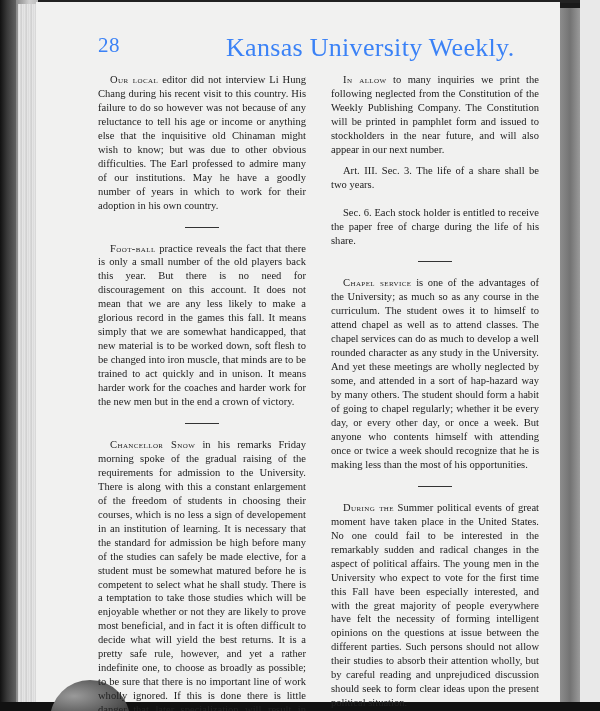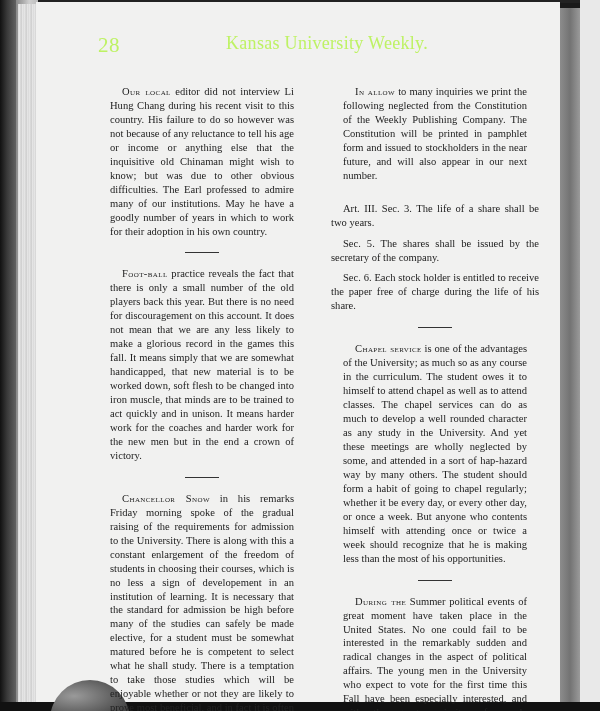--- a/index.html
+++ b/index.html
@@ -36,33 +36,33 @@
   .top-bar { position: absolute; left: 0; top: 0; width: 600px; height: 3px; background: #222; }
   .bottom-bar { position: absolute; left: 0; top: 702px; width: 600px; height: 9px; background: #111; }
   .thumb {
     position: absolute; left: 50px; top: 680px; width: 80px; height: 40px;
     border-radius: 40px 40px 0 0;
     background: radial-gradient(ellipse at 30% 40%, #9a9a9a, #4a4a4a 70%, #2a2a2a);
   }
 
   .header {
     position: absolute; left: 98px; top: 33px; width: 462px; height: 26px;
-    color: #bef264;
+    color: #3b82f6;
   }
   .page-number { position: absolute; left: 0; top: 0; font-size: 21px; letter-spacing: 0.5px; }
-  .journal-title { position: absolute; left: 128px; top: 0; font-size: 18px; letter-spacing: 0.3px; }
+  .journal-title { position: absolute; left: 128px; top: 0; font-size: 26px; letter-spacing: 0.3px; }
 
   .col {
     position: absolute; top: 73px; width: 208px;
     font-size: 10.55px; line-height: 13.95px; color: #222;
     text-align: justify;
   }
   .col-left { left: 98px; }
   .col-right { left: 331px; }
-  .para { margin: 12px; text-indent: 12px; }
+  .para { margin: 0; text-indent: 12px; }
   .para .lead { font-variant: small-caps; letter-spacing: 0.4px; }
   .gap { height: 7px; }
   .sec { margin: 0; text-indent: 12px; }
   .divider {
     width: 34px; height: 1px; background: #333; margin: 14px auto 14px auto;
   }
 </style>
 </head>
 <body>
 
@@ -88,21 +88,20 @@
     <p class="para"><span class="lead">Foot-ball</span><span> practice reveals the fact that there is only a small number of the old players back this year. But there is no need for discouragement on this account. It does not mean that we are any less likely to make a glorious record in the games this fall. It means simply that we are somewhat handicapped, that new material is to be worked down, soft flesh to be changed into iron muscle, that minds are to be trained to act quickly and in unison. It means harder work for the coaches and harder work for the new men but in the end a crown of victory.</span></p>
     <div class="divider"></div>
     <p class="para"><span class="lead">Chancellor Snow</span><span> in his remarks Friday morning spoke of the gradual raising of the requirements for admission to the University. There is along with this a constant enlargement of the freedom of students in choosing their courses, which is no less a sign of developement in an institution of learning. It is necessary that the standard for admission be high before many of the studies can safely be made elective, for a student must be somewhat matured before he is competent to select what he shall study. There is a temptation to take those studies which will be enjoyable whether or not they are likely to prove most beneficial, and in fact it is often difficult to decide what will yield the best returns. It is a pretty safe rule, however, and yet a rather indefinite one, to choose as broadly as possible; to be sure that there is no important line of work wholly ignored. If this is done there is little danger that later specialization will result in narrowness.</span></p>
   </div>
 
   <div class="col col-right">
     <p class="para"><span class="lead">In allow</span><span> to many inquiries we print the following neglected from the Constitution of the Weekly Publishing Company. The Constitution will be printed in pamphlet form and issued to stockholders in the near future, and will also appear in our next number.</span></p>
     <div class="gap"></div>
     <p class="sec">Art. III. Sec. 3. The life of a share shall be two years.</p>
     <div class="gap"></div>
-    <p class="sec">Sec. 5. The shares shall be issued by the secretary of the company.</p>
     <div class="gap"></div>
     <p class="sec">Sec. 6. Each stock holder is entitled to receive the paper free of charge during the life of his share.</p>
     <div class="divider"></div>
     <p class="para"><span class="lead">Chapel service</span><span> is one of the advantages of the University; as much so as any course in the curriculum. The student owes it to himself to attend chapel as well as to attend classes. The chapel services can do as much to develop a well rounded character as any study in the University. And yet these meetings are wholly neglected by some, and attended in a sort of hap-hazard way by many others. The student should form a habit of going to chapel regularly; whether it be every day, or every other day, or once a week. But anyone who contents himself with attending once or twice a week should recognize that he is making less than the most of his opportunities.</span></p>
     <div class="divider"></div>
     <p class="para"><span class="lead">During the</span><span> Summer political events of great moment have taken place in the United States. No one could fail to be interested in the remarkably sudden and radical changes in the aspect of political affairs. The young men in the University who expect to vote for the first time this Fall have been especially interested, and with the great majority of people everywhere have felt the necessity of forming intelligent opinions on the questions at issue between the different parties. Such persons should not allow their studies to absorb their attention wholly, but by careful reading and unprejudiced discussion should seek to form clear ideas upon the present political situation.</span></p>
   </div>
 </div>
 
 </body></html>

